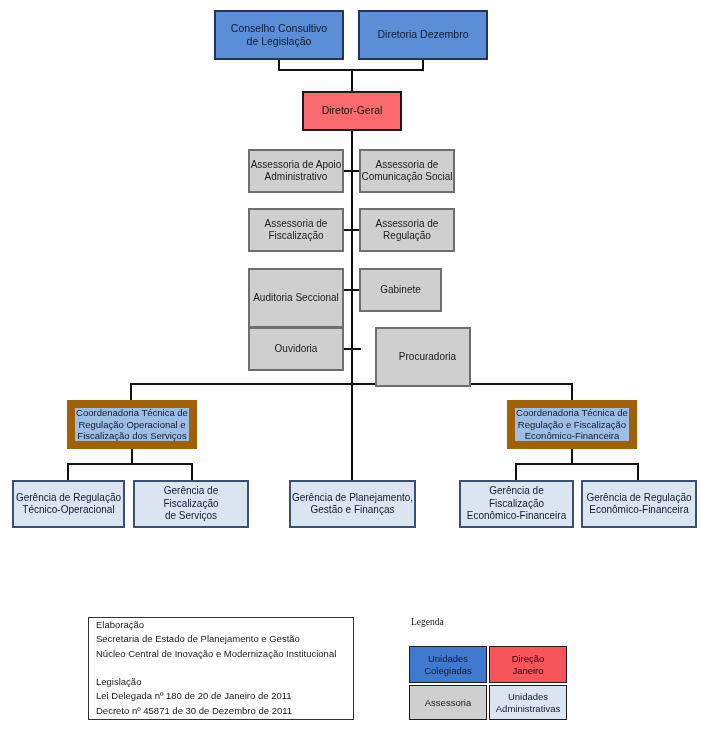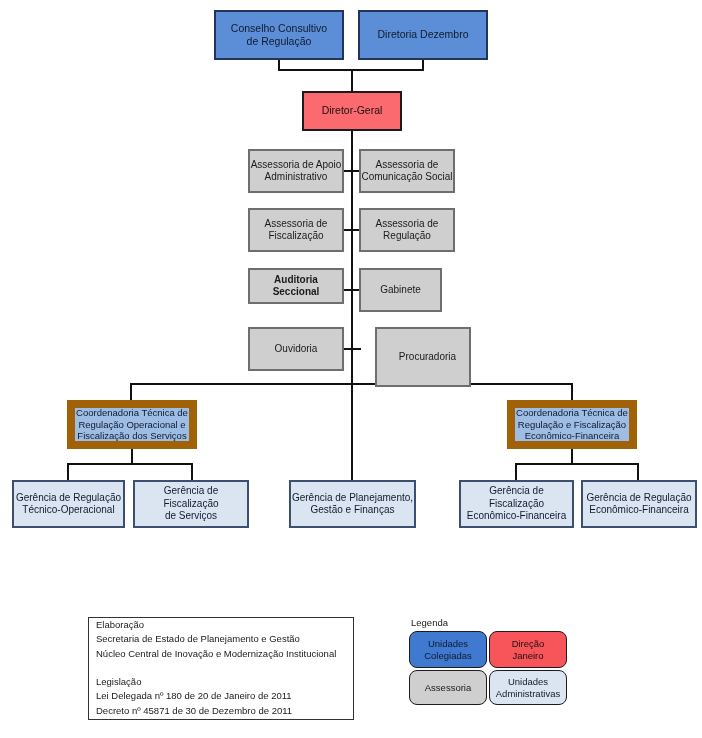--- a/index.html
+++ b/index.html
@@ -88,38 +88,38 @@
   }
   #legend {
     position: absolute;
     left: 409px;
     top: 617px;
     width: 170px;
     z-index: 3;
   }
   #legend-title {
     font-size: 9.5px;
-    margin: 0 0 3px 2px;
+    margin: 0 0 19px 2px;
+    font-family: Liberation Serif, serif;
   }
   #legend-grid {
     display: grid;
     grid-template-columns: 78px 78px;
     grid-template-rows: 37px 35px;
     gap: 2px 2px;
   }
   .legend-cell {
     box-sizing: border-box;
     display: flex;
     align-items: center;
     justify-content: center;
     text-align: center;
     font-size: 9.5px;
     line-height: 1.25;
     white-space: pre-line;
-    border-radius: 8px;
   }
 </style>
 </head>
 <body>
 
 <div id="chart-root">
 
   <div class="conn v" style="left:278px; top:60px; height:10px;"></div>
 
   <div class="conn v" style="left:422px; top:60px; height:10px;"></div>
@@ -150,32 +150,32 @@
   <div class="conn v" style="left:67px; top:463px; height:17px;"></div>
   <div class="conn v" style="left:191px; top:463px; height:17px;"></div>
 
   <div class="conn v" style="left:571px; top:449px; height:15px;"></div>
   <div class="conn h" style="left:515px; top:463px; width:124px;"></div>
   <div class="conn v" style="left:515px; top:463px; height:17px;"></div>
   <div class="conn v" style="left:637px; top:463px; height:17px;"></div>
 
   <div id="nodes-layer">
       <div class="node collegiate" style="left: 214px; top: 10px; width: 130px; height: 50px;">Conselho Consultivo
-de Regulação</div>
+de Legislação</div>
       <div class="node collegiate" style="left: 358px; top: 10px; width: 130px; height: 50px;">Diretoria Dezembro</div>
       <div class="node superior" style="left: 302px; top: 91px; width: 100px; height: 40px;">Diretor-Geral</div>
       <div class="node advisory" style="left: 248px; top: 149px; width: 96px; height: 44px;">Assessoria de Apoio
 Administrativo</div>
       <div class="node advisory" style="left: 359px; top: 149px; width: 96px; height: 44px;">Assessoria de
 Comunicação Social</div>
       <div class="node advisory" style="left: 248px; top: 208px; width: 96px; height: 44px;">Assessoria de
 Fiscalização</div>
       <div class="node advisory" style="left: 359px; top: 208px; width: 96px; height: 44px;">Assessoria de
 Regulação</div>
-      <div class="node advisory" style="left: 248px; top: 268px; width: 96px; height: 36px; font-weight: bold;">Auditoria Seccional</div>
+      <div class="node advisory" style="left: 248px; top: 268px; width: 96px; height: 60px;">Auditoria Seccional</div>
       <div class="node advisory" style="left: 359px; top: 268px; width: 83px; height: 44px;">Gabinete</div>
       <div class="node advisory" style="left: 248px; top: 327px; width: 96px; height: 44px;">Ouvidoria</div>
       <div class="node advisory" style="left: 375px; top: 327px; width: 96px; height: 60px; padding-left: 9px;">Procuradoria</div>
       <div class="node coord" style="left: 67px; top: 400px; width: 130px; height: 49px;">Coordenadoria Técnica de
 Regulação Operacional e
 Fiscalização dos Serviços</div>
       <div class="node coord" style="left: 507px; top: 400px; width: 130px; height: 49px;">Coordenadoria Técnica de
 Regulação e Fiscalização
 Econômico-Financeira</div>
       <div class="node admin" style="left: 12px; top: 480px; width: 113px; height: 48px;">Gerência de Regulação

